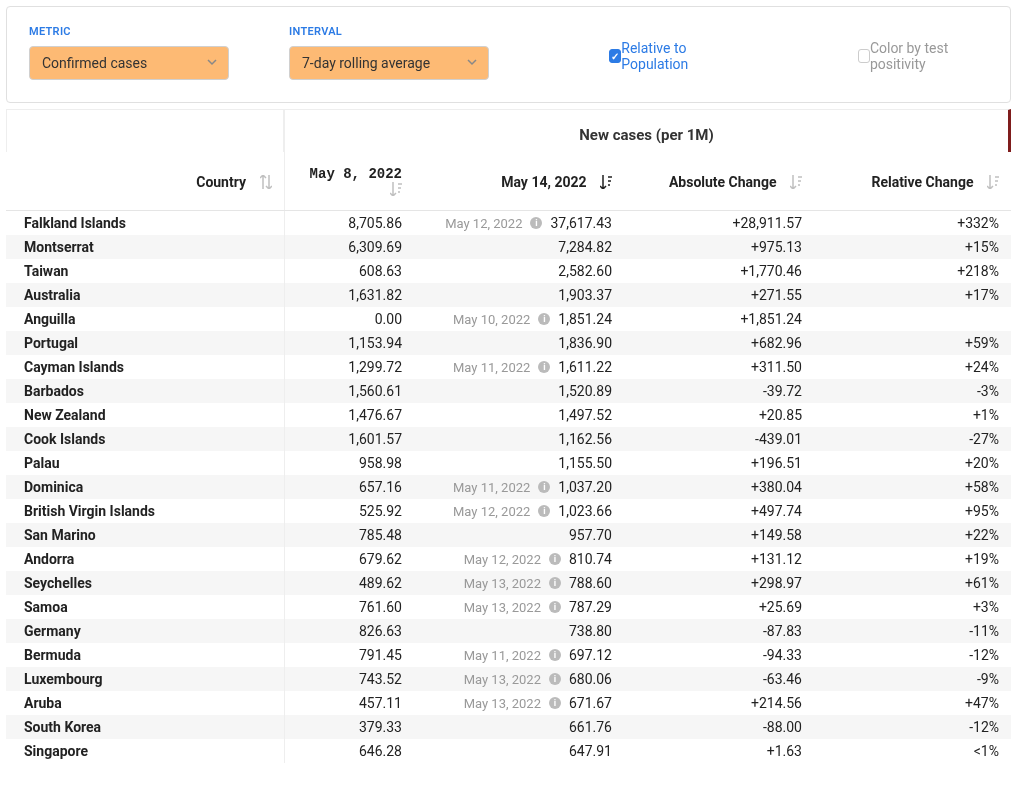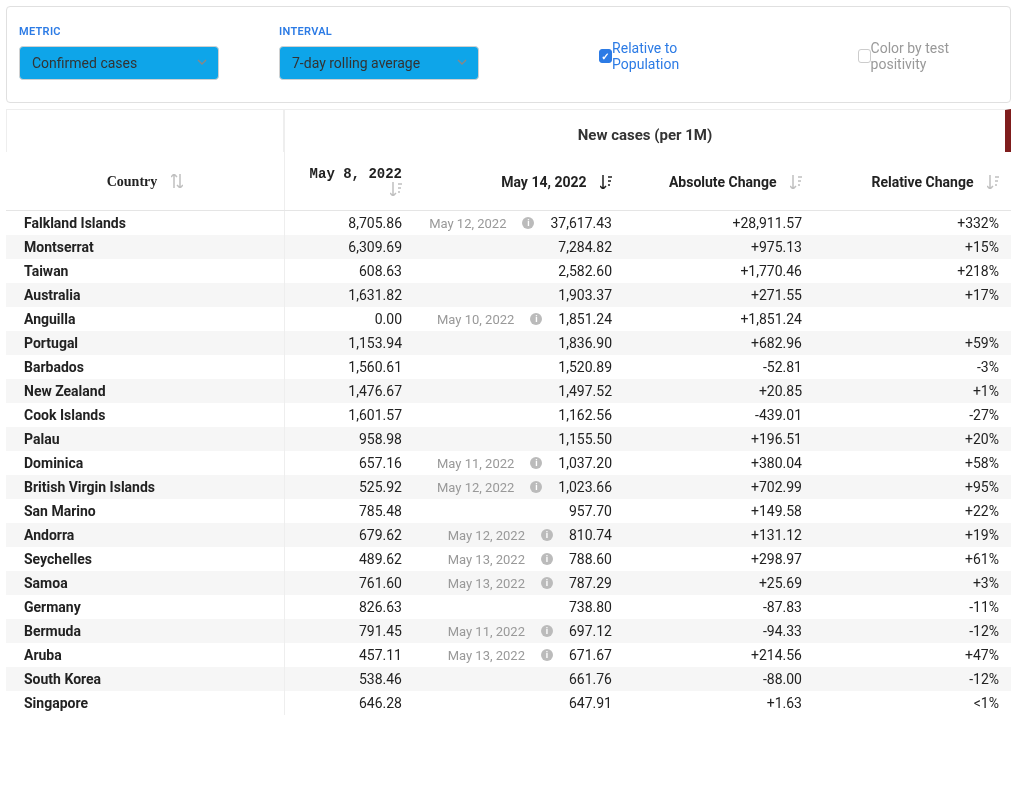--- a/index.html
+++ b/index.html
@@ -1,54 +1,54 @@
 <!DOCTYPE html>
 <html><head>
   <meta charset="utf-8">
   <style>
     * { box-sizing: border-box; margin: 0; padding: 0; }
     body { font-family: -apple-system, BlinkMacSystemFont, "Segoe UI", Roboto, sans-serif; background: #fff; color: #333; font-size: 14px; }
     
-    .controls-panel { border: 1px solid #e0e0e0; border-radius: 4px; margin: 6px; padding: 18px 12px 22px; display: flex; align-items: flex-end; gap: 60px; }
+    .controls-panel { border: 1px solid #e0e0e0; border-radius: 4px; margin: 6px; padding: 18px 22px 22px; display: flex; align-items: flex-end; gap: 60px; }
     .control-group { display: flex; flex-direction: column; gap: 8px; }
     .control-label { font-size: 11px; color: #2c7be5; font-weight: 600; letter-spacing: 0.3px; }
-    .select { border: 1px solid #d0d0d0; border-radius: 4px; padding: 8px 36px 8px 12px; min-width: 200px; font-size: 14px; color: #333; background: #0ea5e9; cursor: pointer; position: relative; display: flex; align-items: center; justify-content: space-between; }
+    .select { border: 1px solid #d0d0d0; border-radius: 4px; padding: 8px 36px 8px 12px; min-width: 200px; font-size: 14px; color: #333; background: #fdba74; cursor: pointer; position: relative; display: flex; align-items: center; justify-content: space-between; }
     .select .chevron { position: absolute; right: 10px; color: #888; }
     .checkbox-group { display: flex; align-items: center; padding-bottom: 8px; }
     .checkbox { width: 14px; height: 14px; border: 1.5px solid #2c7be5; border-radius: 3px; display: flex; align-items: center; justify-content: center; cursor: pointer; }
     .checkbox.checked { background: #2c7be5; }
     .checkbox.checked::after { content: "✓"; color: #fff; font-size: 10px; font-weight: bold; }
     .checkbox.unchecked { border-color: #ccc; }
     .checkbox-label { color: #2c7be5; font-size: 14px; }
     .checkbox-label.muted { color: #999; }
     .spacer { flex: 1; }
     
     .table-wrap { margin: 6px; }
-    .table-title { text-align: center; font-weight: 700; font-size: 15px; padding: 16px 0 8px; border-right: 6px solid #7f1d1d; border-left: 1px solid #eee; border-top: 1px solid #eee; position: relative; }
+    .table-title { text-align: center; font-weight: 700; font-size: 15px; padding: 16px 0 8px; border-right: 3px solid #7f1d1d; border-left: 1px solid #eee; border-top: 1px solid #eee; position: relative; }
     .table-title-area { display: grid; grid-template-columns: 278px 1fr; }
     .title-left-spacer { border-top: 1px solid #eee; border-left: 1px solid #eee; border-right: 1px solid #eee; }
     
     table { width: 100%; border-collapse: collapse; table-layout: fixed; }
     thead th { text-align: right; font-weight: 700; font-size: 14px; padding: 14px 12px 10px; border-bottom: 1px solid #e5e5e5; color: #222; position: relative; }
-    thead th.country-col { text-align: center; width: 278px; font-family: Liberation Serif, serif; }
+    thead th.country-col { text-align: right; width: 278px; }
     thead th.col-may8 { width: 130px; font-family: Liberation Mono, monospace; }
     thead th.col-may14 { width: 210px; }
     thead th.col-abs { width: 190px; }
     thead th.col-rel { }
     
     .sort-icon { display: inline-block; margin-left: 10px; vertical-align: middle; color: #c0c0c0; }
     .sort-icon.active { color: #222; }
     .sort-icon svg { width: 12px; height: 14px; }
     
     tbody tr:nth-child(odd) { background: #fff; }
     tbody tr:nth-child(even) { background: #f6f6f6; }
     tbody td { padding: 4px 12px; font-size: 14px; text-align: right; font-variant-numeric: tabular-nums; color: #222; height: 22px; vertical-align: middle; }
     tbody td.country-cell { text-align: left; font-weight: 700; padding-left: 18px; }
     
-    .val-with-note { display: flex; justify-content: flex-end; align-items: center; gap: 16px; }
+    .val-with-note { display: flex; justify-content: flex-end; align-items: center; gap: 8px; }
     .date-note { color: #999; font-size: 13px; }
     .info-icon { width: 12px; height: 12px; border-radius: 50%; background: #bbb; color: #fff; font-size: 9px; display: inline-flex; align-items: center; justify-content: center; font-weight: bold; flex-shrink: 0; }
     
     .country-col-border { border-right: 1px solid #eee; }
   </style>
 </head>
 <body>
 
 <div class="controls-panel">
   <div class="control-group">
@@ -184,24 +184,37 @@
           <td></td>
         </tr>
         <tr>
           <td class="country-cell country-col-border">Portugal</td>
           <td>1,153.94</td>
           <td>1,836.90</td>
           <td>+682.96</td>
           <td>+59%</td>
         </tr>
         <tr>
+          <td class="country-cell country-col-border">Cayman Islands</td>
+          <td>1,299.72</td>
+          <td>
+            <div class="val-with-note">
+              <span class="date-note">May 11, 2022</span>
+              <span class="info-icon">i</span>
+              <span>1,611.22</span>
+            </div>
+          </td>
+          <td>+311.50</td>
+          <td>+24%</td>
+        </tr>
+        <tr>
           <td class="country-cell country-col-border">Barbados</td>
           <td>1,560.61</td>
           <td>1,520.89</td>
-          <td>-52.81</td>
+          <td>-39.72</td>
           <td>-3%</td>
         </tr>
         <tr>
           <td class="country-cell country-col-border">New Zealand</td>
           <td>1,476.67</td>
           <td>1,497.52</td>
           <td>+20.85</td>
           <td>+1%</td>
         </tr>
         <tr>
@@ -234,21 +247,21 @@
         <tr>
           <td class="country-cell country-col-border">British Virgin Islands</td>
           <td>525.92</td>
           <td>
             <div class="val-with-note">
               <span class="date-note">May 12, 2022</span>
               <span class="info-icon">i</span>
               <span>1,023.66</span>
             </div>
           </td>
-          <td>+702.99</td>
+          <td>+497.74</td>
           <td>+95%</td>
         </tr>
         <tr>
           <td class="country-cell country-col-border">San Marino</td>
           <td>785.48</td>
           <td>957.70</td>
           <td>+149.58</td>
           <td>+22%</td>
         </tr>
         <tr>
@@ -304,35 +317,48 @@
             <div class="val-with-note">
               <span class="date-note">May 11, 2022</span>
               <span class="info-icon">i</span>
               <span>697.12</span>
             </div>
           </td>
           <td>-94.33</td>
           <td>-12%</td>
         </tr>
         <tr>
+          <td class="country-cell country-col-border">Luxembourg</td>
+          <td>743.52</td>
+          <td>
+            <div class="val-with-note">
+              <span class="date-note">May 13, 2022</span>
+              <span class="info-icon">i</span>
+              <span>680.06</span>
+            </div>
+          </td>
+          <td>-63.46</td>
+          <td>-9%</td>
+        </tr>
+        <tr>
           <td class="country-cell country-col-border">Aruba</td>
           <td>457.11</td>
           <td>
             <div class="val-with-note">
               <span class="date-note">May 13, 2022</span>
               <span class="info-icon">i</span>
               <span>671.67</span>
             </div>
           </td>
           <td>+214.56</td>
           <td>+47%</td>
         </tr>
         <tr>
           <td class="country-cell country-col-border">South Korea</td>
-          <td>538.46</td>
+          <td>379.33</td>
           <td>661.76</td>
           <td>-88.00</td>
           <td>-12%</td>
         </tr>
         <tr>
           <td class="country-cell country-col-border">Singapore</td>
           <td>646.28</td>
           <td>647.91</td>
           <td>+1.63</td>
           <td>&lt;1%</td>

